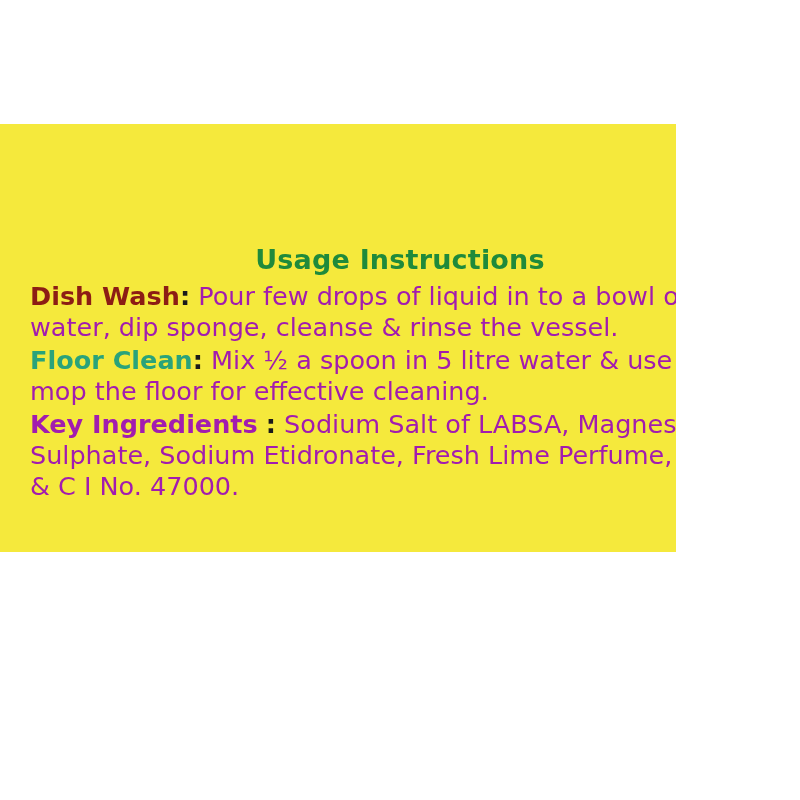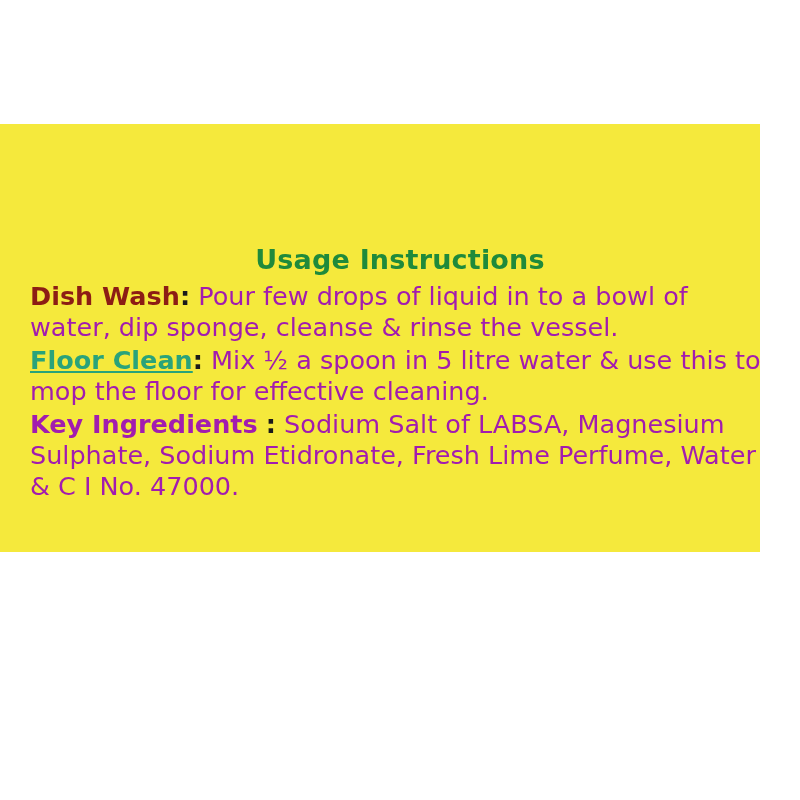--- a/index.html
+++ b/index.html
@@ -10,21 +10,21 @@
     width: 800px;
     height: 800px;
     background: #ffffff;
     font-family: "DejaVu Sans", sans-serif;
     overflow: hidden;
   }
   #label-panel {
     position: absolute;
     left: 0;
     top: 124px;
-    width: 760px;
+    width: 676px;
     height: 428px;
     background: #f5e93c;
     box-sizing: border-box;
     overflow: hidden;
   }
   #content {
     position: absolute;
     left: 0;
     top: 0;
     width: 800px;
@@ -44,21 +44,21 @@
     color: #1a1a1a;
     margin: 0 0 3px 0;
     padding: 0 28px 0 30px;
     text-align: left;
   }
   .lbl {
     font-weight: bold;
     white-space: nowrap;
   }
   .lbl-dish { color: #8c1d14; }
-  .lbl-floor { color: #2aa37a; text-decoration: underline; }
+  .lbl-floor { color: #2aa37a; }
   .lbl-general { color: #111111; }
   .lbl-key { color: #2f9e3c; }
   .colon {
     color: #1a1a1a;
     font-weight: bold;
   }
   .body-text {
     color: #a21caf;
   }
 </style>

